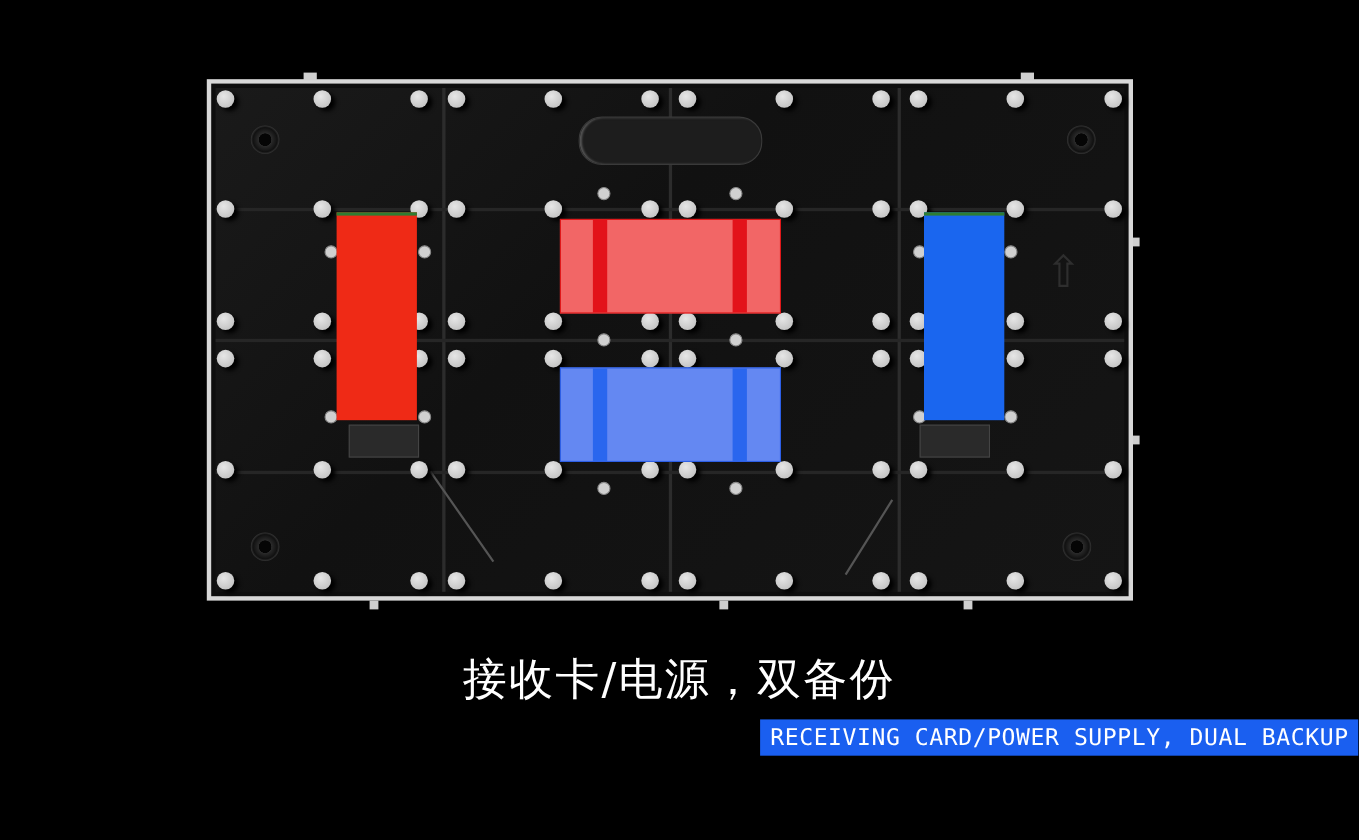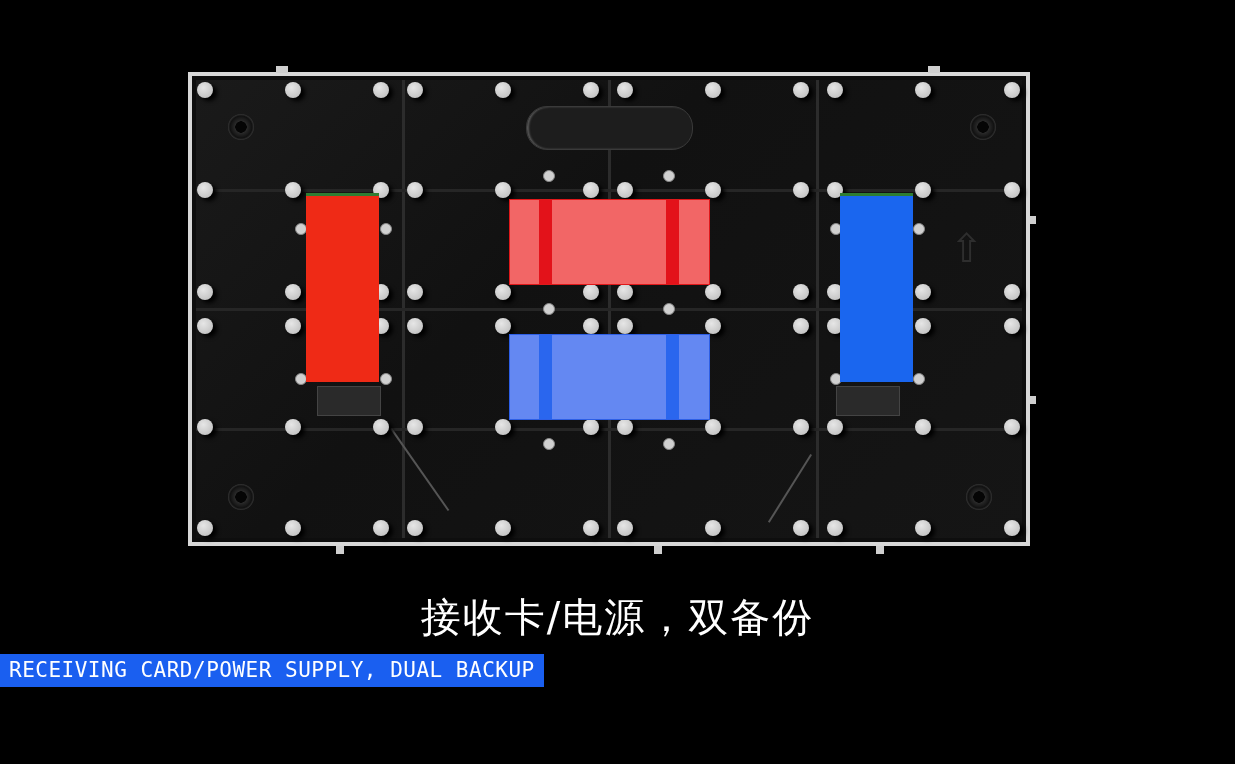--- a/index.html
+++ b/index.html
@@ -18,21 +18,21 @@
   .rc-blue-v { left:840px; top:193px; width:73px; height:189px; background:#1a66ef; border-top:3px solid #2e7d32; }
   .ps { position:absolute; left:509px; width:199px; height:84px; }
   .ps-red { top:199px; background:#f26666; border:1px solid #e0181a; }
   .ps-blue { top:334px; background:#6488f2; border:1px solid #2d5fe6; }
   .ps .bar { position:absolute; top:0; bottom:0; width:13px; }
   .ps-red .bar { background:#e3121a; }
   .ps-blue .bar { background:#2a66ee; }
   .conn { position:absolute; width:62px; height:28px; background:#2a2a2a; border:1px solid #444; }
   .arrow { position:absolute; left:950px; top:226px; width:22px; height:44px; color:#2e2e2e; font-size:40px; line-height:44px; text-align:center; }
   .caption-cn { position:absolute; left:0; width:1235px; top:590px; text-align:center; color:#fff; font-size:40px; letter-spacing:2px; font-family:"DejaVu Sans", sans-serif; }
-  .caption-en-wrap { position:absolute; left:0; width:1235px; top:654px; text-align:left; }
+  .caption-en-wrap { position:absolute; left:0; width:1235px; top:654px; text-align:right; }
   .caption-en { display:inline-block; background:#1a5ff0; color:#fff; font-family:"DejaVu Sans Mono", monospace; font-size:21px; line-height:33px; padding:0 9px; letter-spacing:0.5px; }
   .diag { position:absolute; height:2px; background:#555; transform-origin:0 0; }
 </style>
 </head>
 <body>
 
 <div class="frame">
   <div class="inner"></div>
 </div>
 

